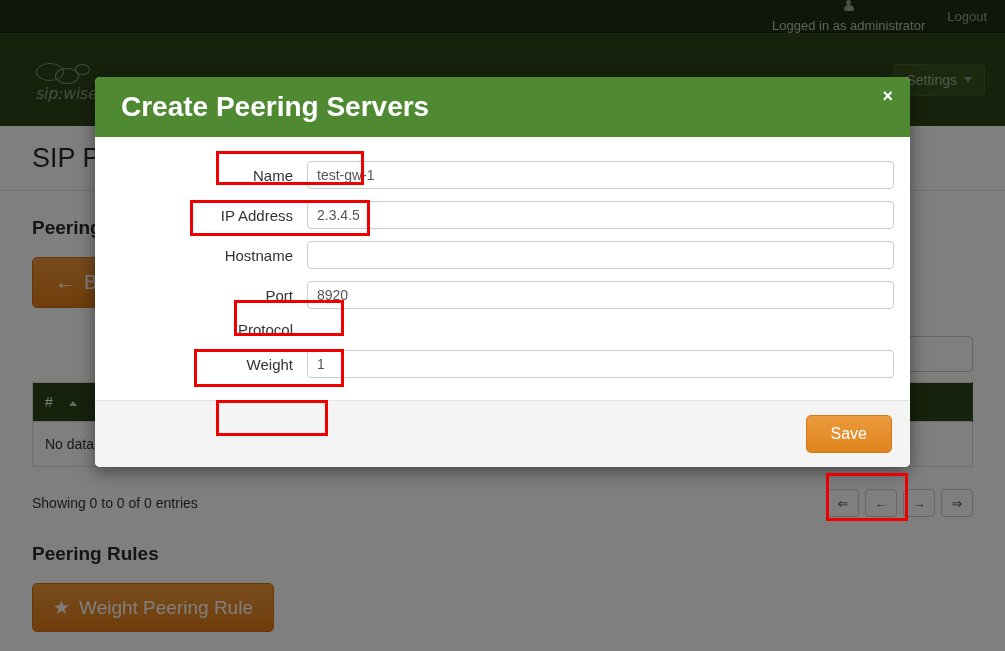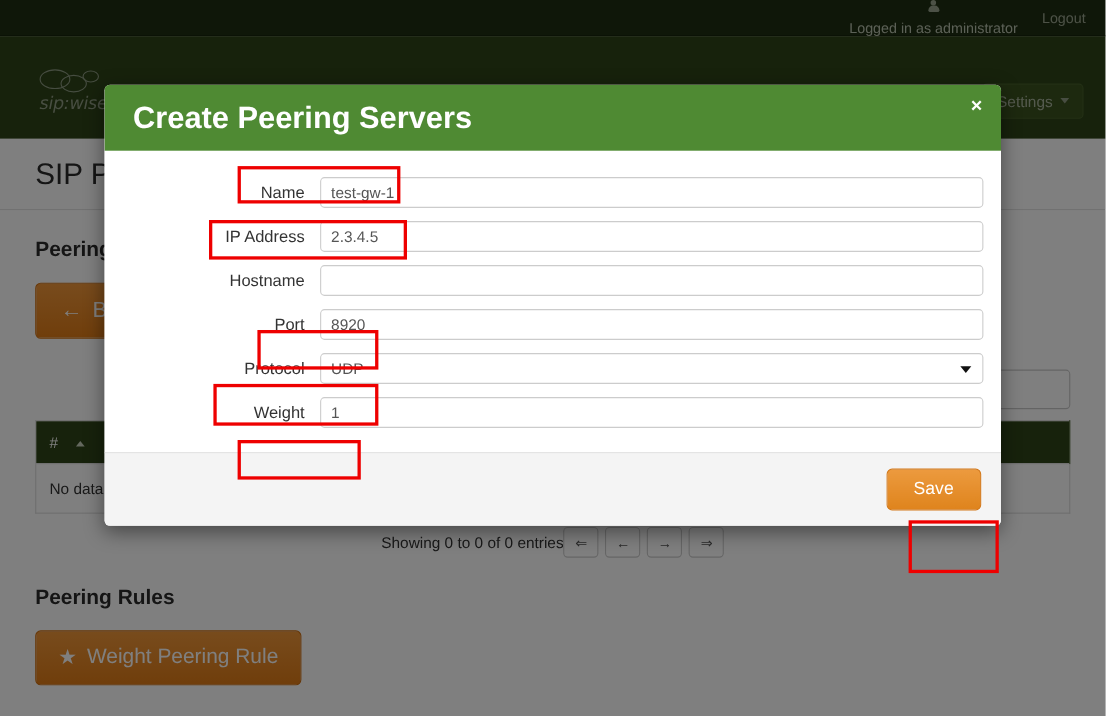--- a/index.html
+++ b/index.html
@@ -115,21 +115,20 @@
     font-size: 15px;
   }
   .nav-right {
     position: absolute;
     right: 20px;
     top: 50%;
     transform: translateY(-50%);
     display: flex;
     align-items: center;
     gap: 10px;
-    margin-top: 12px;
   }
   .nav-btn {
     background: #3a521f;
     border: 1px solid #47602a;
     border-radius: 4px;
     color: #a9b49c;
     font-size: 14px;
     padding: 7px 12px;
     display: flex;
     align-items: center;
@@ -217,23 +216,23 @@
     margin-left: 12px;
     vertical-align: middle;
   }
   .data-table td {
     padding: 14px 12px;
     color: #333;
     border-top: 1px solid #ddd;
   }
   .table-footer {
     display: flex;
-    justify-content: center;
-    align-items: center;
-    margin-top: 12px;
+    justify-content: space-between;
+    align-items: center;
+    margin-top: 22px;
     font-size: 14px;
     color: #333;
   }
   .pager { display: flex; gap: 6px; }
   .pager-btn {
     width: 30px; height: 26px;
     border: 1px solid #cccccc;
     border-radius: 4px;
     background: #fff;
     color: #555;
@@ -286,21 +285,21 @@
     font-size: 18px;
     font-weight: bold;
     background: none;
     border: none;
     padding: 0;
     line-height: 1;
     font-family: "Liberation Sans", sans-serif;
   }
   .modal-body {
     background: #ffffff;
-    padding: 24px 16px 22px 16px;
+    padding: 24px 16px 22px 32px;
   }
   .form-row {
     display: flex;
     align-items: center;
     margin-bottom: 12px;
     position: relative;
   }
   .form-row:last-child { margin-bottom: 0; }
   .form-label {
     width: 180px;
@@ -469,21 +468,20 @@
     <div class="form-row">
       <div class="form-label">Hostname</div>
       <div class="form-control"></div>
     </div>
     <div class="form-row">
       <div class="form-label">Port</div>
       <div class="form-control">8920</div>
     </div>
     <div class="form-row">
       <div class="form-label">Protocol</div>
-      <div class="form-control select">UDP</div>
     </div>
     <div class="form-row">
       <div class="form-label">Weight</div>
       <div class="form-control">1</div>
     </div>
   </div>
 
   <div class="modal-footer">
     <button class="btn-save">Save</button>
   </div>

